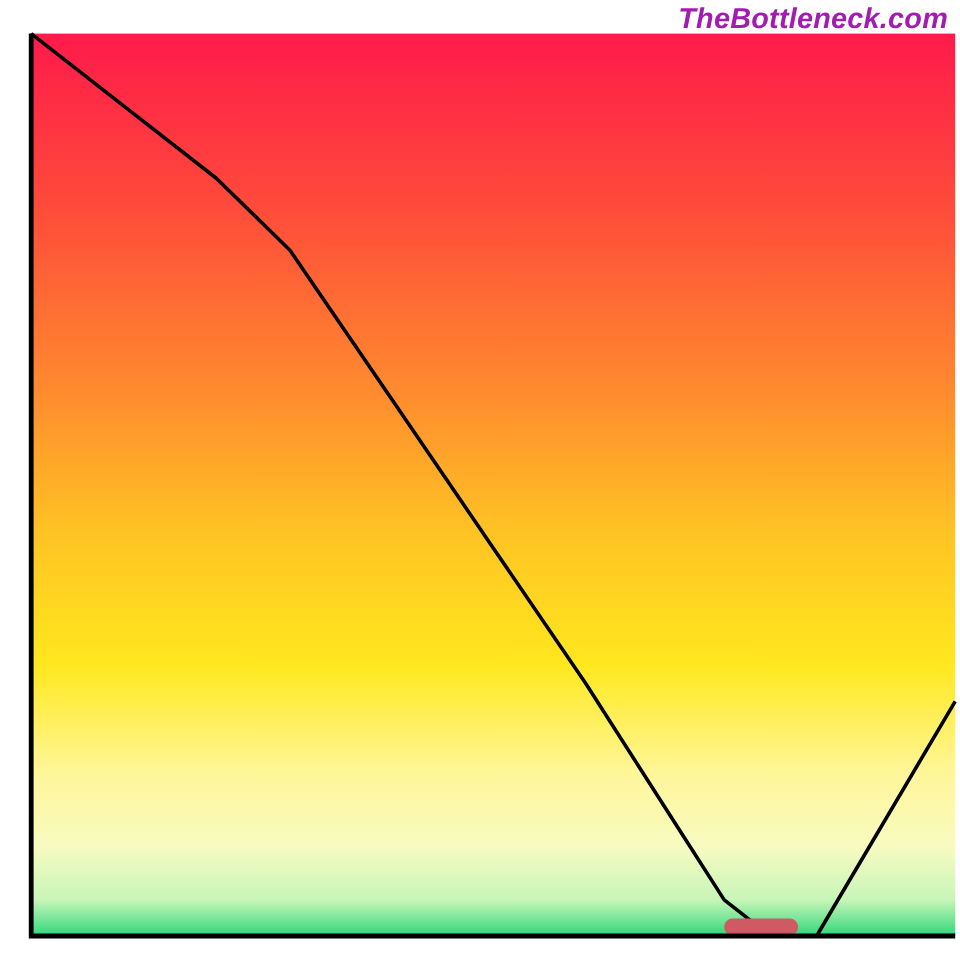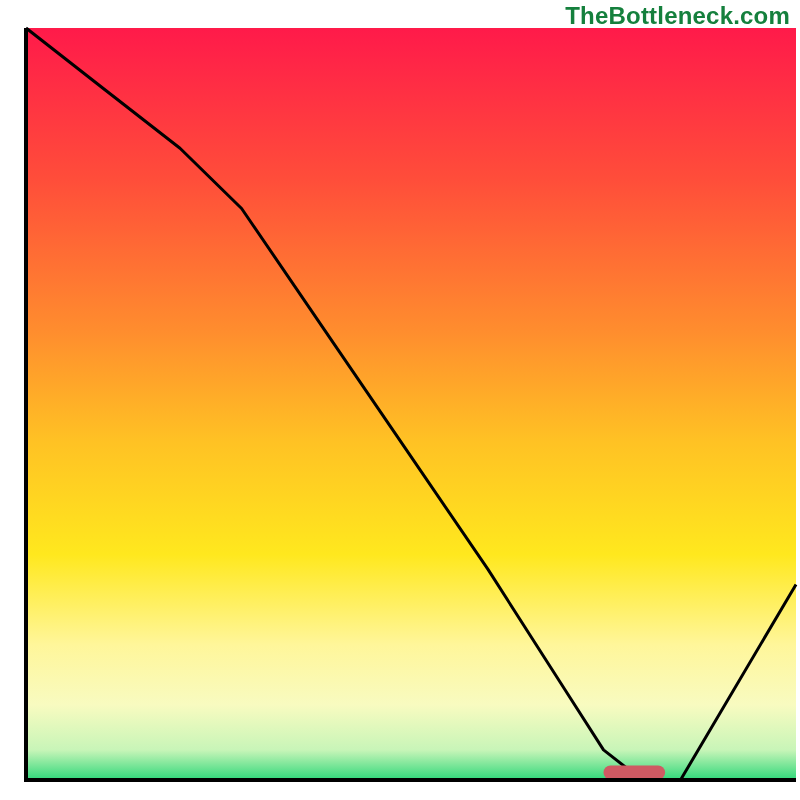--- a/index.html
+++ b/index.html
@@ -14,22 +14,23 @@
     position: relative;
     width: 800px;
     height: 800px;
   }
   .watermark {
     position: absolute;
     top: 2px;
     right: 10px;
     font-size: 24px;
     font-weight: 600;
-    color: #15803d;
+    color: #a21caf;
     letter-spacing: 0.2px;
+    font-style: italic;
   }
   svg {
     position: absolute;
     top: 0;
     left: 0;
   }
 </style>
 </head>
 <body>
 <div class="container">

